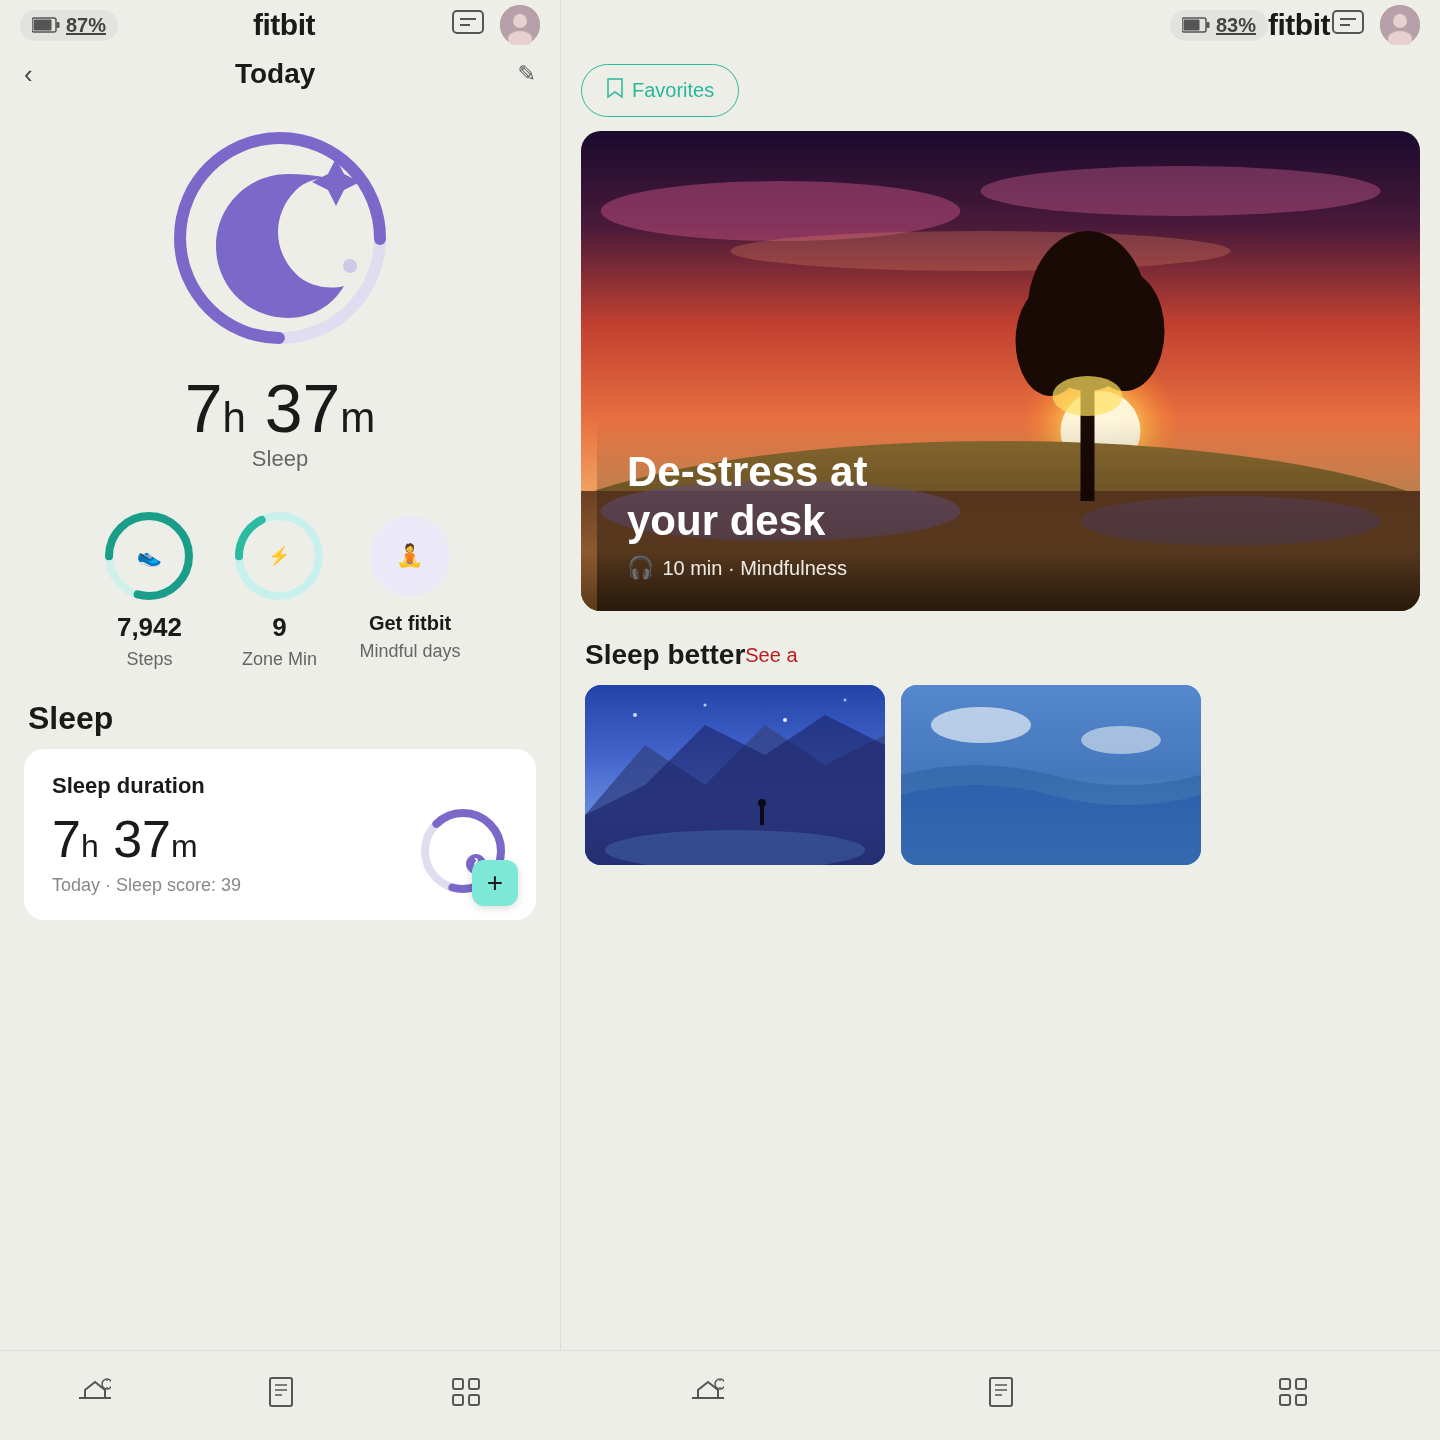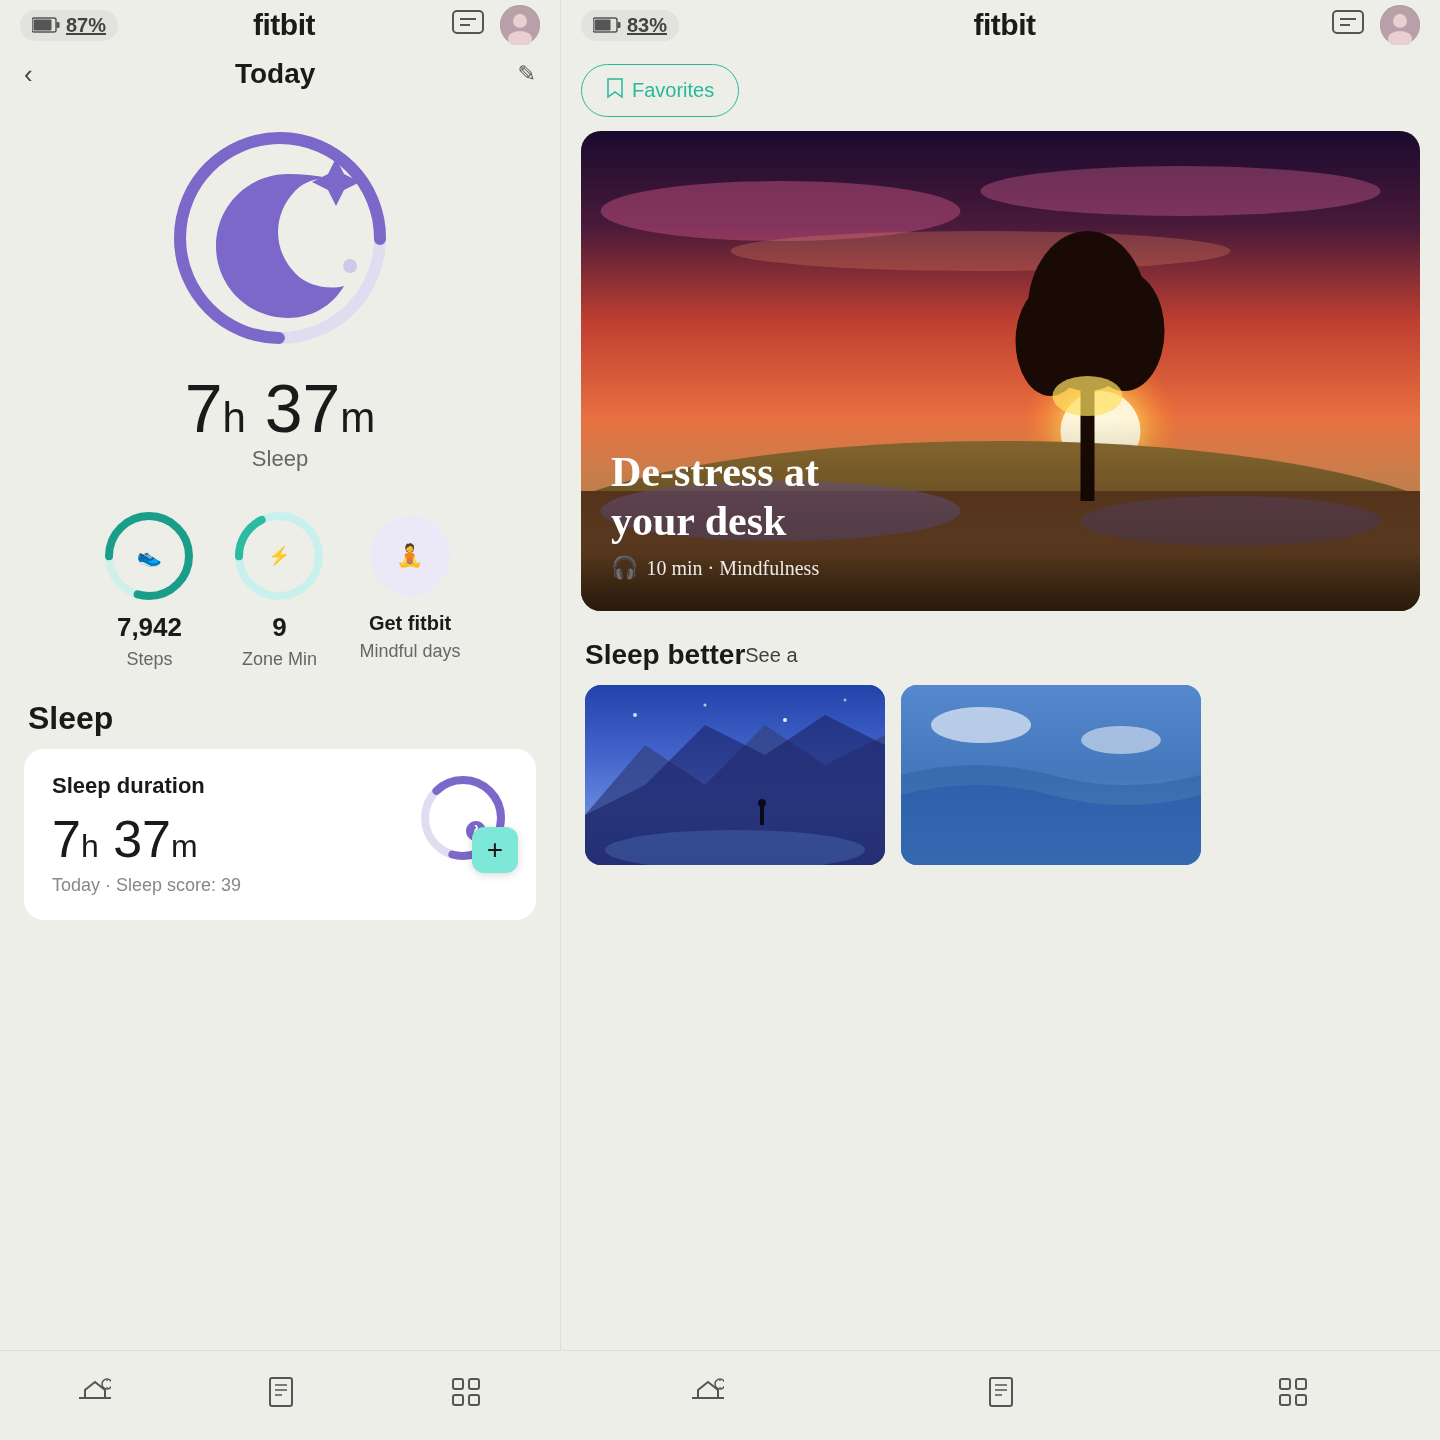--- a/index.html
+++ b/index.html
@@ -205,21 +205,21 @@
       color: #1a1a1a;
       padding: 20px 28px 12px;
     }
 
     .sleep-card {
       margin: 0 24px;
       background: white;
       border-radius: 20px;
       padding: 24px 28px;
       display: flex;
-      align-items: flex-start;
+      align-items: flex-end;
       justify-content: space-between;
       position: relative;
     }
 
     .sleep-card-left {}
 
     .sleep-card-title {
       font-size: 22px;
       font-weight: 700;
       color: #1a1a1a;
@@ -300,24 +300,23 @@
 
     .nav-icon {
       font-size: 28px;
       color: #555;
     }
 
     
     .right-status-bar {
       display: flex;
       align-items: center;
-      justify-content: space-between;
+      justify-content: flex-end;
       padding: 10px 20px;
       height: 50px;
-      gap: 8px;
     }
 
     .filter-tabs {
       display: flex;
       gap: 14px;
       padding: 14px 20px;
       overflow: hidden;
     }
 
     .filter-tab {
@@ -379,25 +378,24 @@
 
     
     .featured-bg svg {
       width: 100%;
       height: 100%;
     }
 
     .featured-overlay {
       position: absolute;
       bottom: 0;
-      left: 0;
+      left: 16px;
       right: 0;
       padding: 30px;
       background: linear-gradient(transparent, rgba(0,0,0,0.55));
-      font-family: Liberation Serif, serif;
     }
 
     .featured-title {
       font-size: 42px;
       font-weight: 700;
       color: white;
       line-height: 1.15;
       margin-bottom: 10px;
     }
 
@@ -417,21 +415,21 @@
     }
 
     .sleep-better-title {
       font-size: 28px;
       font-weight: 700;
       color: #1a1a1a;
     }
 
     .see-all {
       font-size: 20px;
-      color: #404040;
+      color: #b91c1c;
       cursor: pointer;
     }
 
     .sleep-cards-row {
       display: flex;
       gap: 16px;
       padding: 0 24px;
       overflow: hidden;
     }
 

